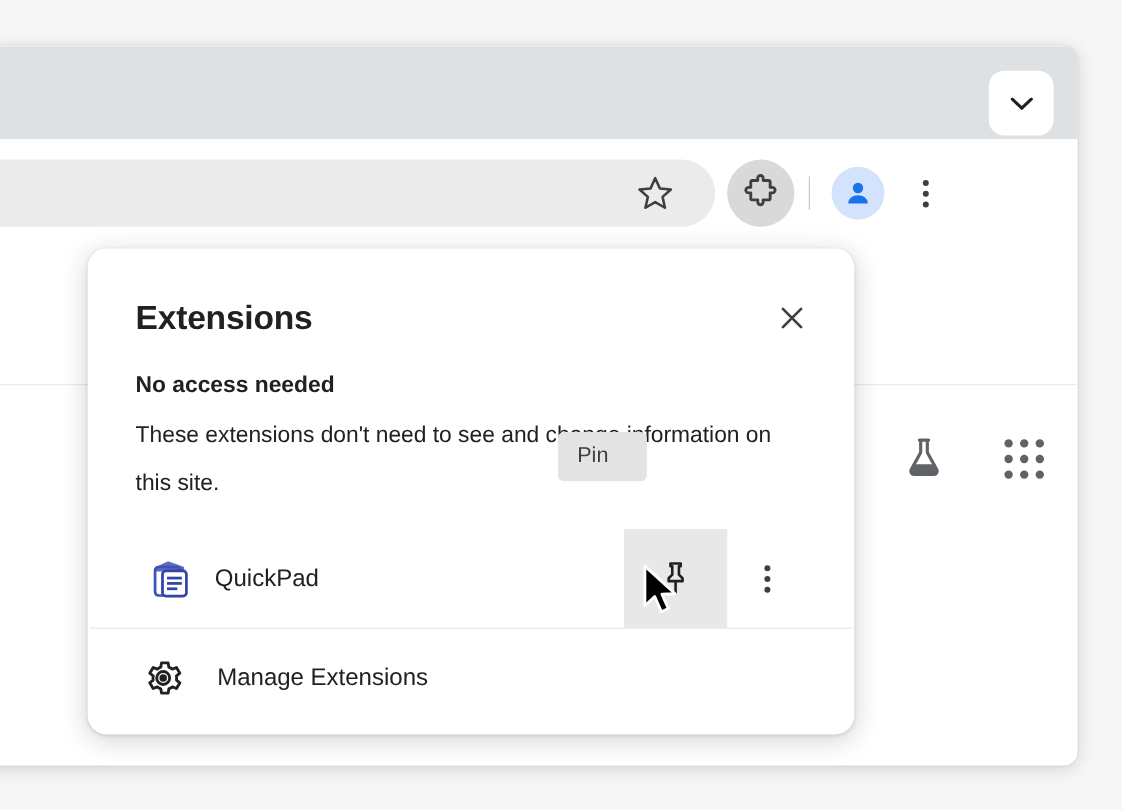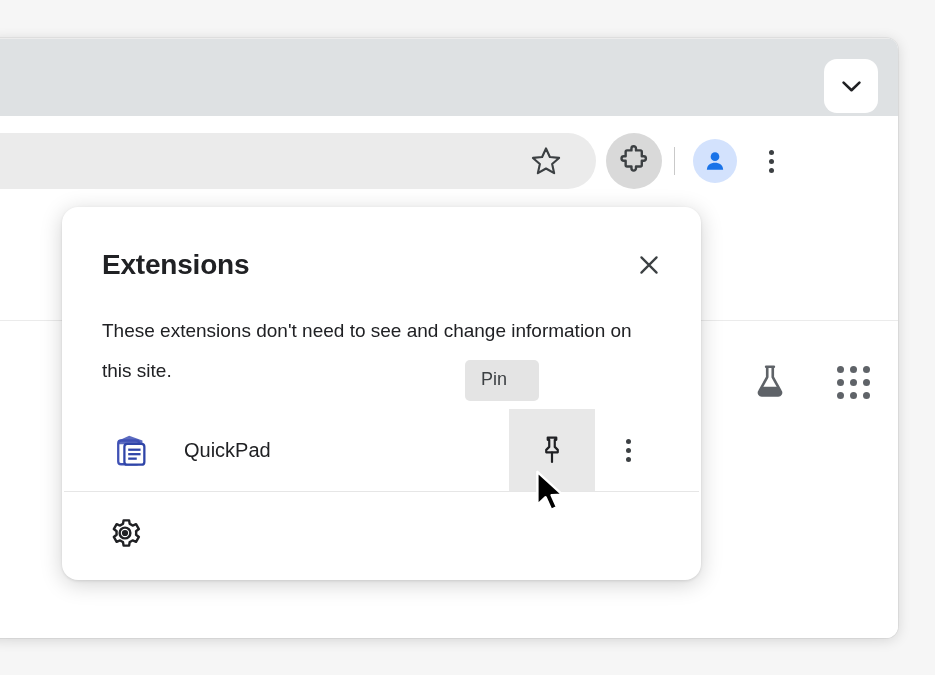--- a/index.html
+++ b/index.html
@@ -189,21 +189,21 @@
     display: block;
     width: 7px;
     height: 7px;
     border-radius: 50%;
     background: #5f6368;
   }
 
   
   .ext-popup {
     position: absolute;
-    left: 62px;
+    left: 73px;
     top: 207px;
     width: 639px;
     border-radius: 16px;
     background: #ffffff;
     box-shadow: 0 4px 22px rgba(0,0,0,0.18), 0 1px 3px rgba(0,0,0,0.10);
     z-index: 20;
     padding-bottom: 6px;
     overflow: visible;
   }
 
@@ -264,21 +264,21 @@
     width: 48px;
     display: flex;
     justify-content: center;
     align-items: center;
     margin-left: 6px;
   }
 
   .ext-name {
     font-size: 20px;
     color: #202124;
-    margin-left: 28px;
+    margin-left: 12px;
     flex: 1 1 auto;
   }
 
   .pin-btn {
     width: 86px;
     height: 82px;
     display: flex;
     align-items: center;
     justify-content: center;
     background: #e8e8e8;
@@ -425,20 +425,21 @@
   <div class="popup-header">
     <div class="popup-title">Extensions</div>
     <div class="close-btn">
       <svg width="26" height="26" viewBox="0 0 24 24">
         <path d="M5 5 L19 19 M19 5 L5 19" stroke="#3c4043" stroke-width="2.1" stroke-linecap="round"></path>
       </svg>
     </div>
   </div>
 
   <div class="section">
+    <div class="section-title">No access needed</div>
     <div class="section-desc">These extensions don't need to see and change information on this site.</div>
 
     <div class="ext-row">
       <div class="ext-icon-wrap">
         <svg width="38" height="38" viewBox="0 0 40 40">
           <path d="M6 10 L17 5 L31 10 L31 14 L6 14 Z" fill="#3f51b5" opacity="0.85"></path>
           <rect x="5.5" y="10" width="22" height="25" rx="3" fill="none" stroke="#3f51b5" stroke-width="2.4"></rect>
           <rect x="12" y="13.5" width="21" height="22" rx="3" fill="#ffffff" stroke="#2f45a8" stroke-width="2.4"></rect>
           <rect x="16" y="18.5" width="13" height="2.4" fill="#2f45a8"></rect>
           <rect x="16" y="23.2" width="13" height="2.4" fill="#2f45a8"></rect>
@@ -465,20 +466,21 @@
     </div>
   </div>
 
   <div class="divider"></div>
 
   <div class="manage-row">
     <svg width="34" height="34" viewBox="0 0 24 24">
       <path d="M12 8.2 a3.8 3.8 0 1 0 0 7.6 a3.8 3.8 0 0 0 0 -7.6 z M19.9 12 a7.9 7.9 0 0 0 -0.1 -1.2 l2.0 -1.6 l-2.0 -3.4 l-2.4 1.0 a7.9 7.9 0 0 0 -2.1 -1.2 l-0.4 -2.5 h-3.9 l-0.4 2.5 a7.9 7.9 0 0 0 -2.1 1.2 l-2.4 -1.0 l-2.0 3.4 l2.0 1.6 a7.9 7.9 0 0 0 0 2.4 l-2.0 1.6 l2.0 3.4 l2.4 -1.0 a7.9 7.9 0 0 0 2.1 1.2 l0.4 2.5 h3.9 l0.4 -2.5 a7.9 7.9 0 0 0 2.1 -1.2 l2.4 1.0 l2.0 -3.4 l-2.0 -1.6 a7.9 7.9 0 0 0 0.1 -1.2 z" fill="none" stroke="#202124" stroke-width="1.7" stroke-linejoin="round"></path>
       <circle cx="12" cy="12" r="2.2" fill="#202124"></circle>
     </svg>
+    <span class="manage-label">Manage Extensions</span>
   </div>
 </div>
 
 <div class="tooltip">Pin</div>
 
 <svg class="cursor" width="34" height="44" viewBox="0 0 17 22">
   <path d="M1.2 0.9 L1.2 17.4 L5.3 13.6 L8.1 19.9 L11.0 18.6 L8.3 12.6 L13.8 12.4 Z" fill="#000000" stroke="#ffffff" stroke-width="1.2" stroke-linejoin="round"></path>
 </svg>
 
 </body></html>

